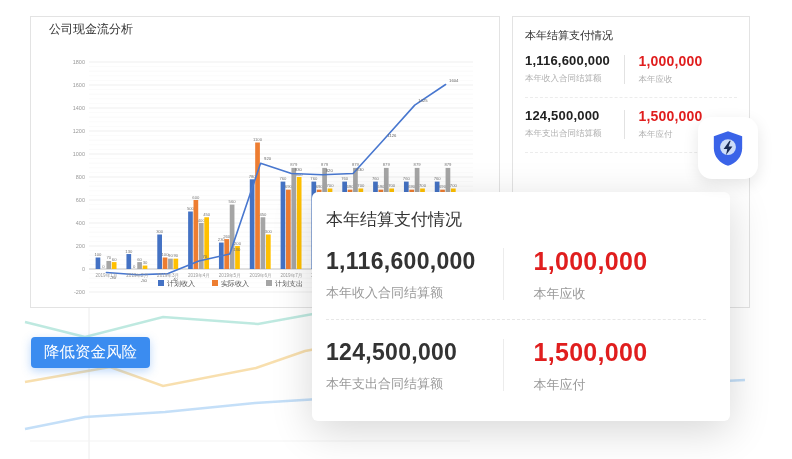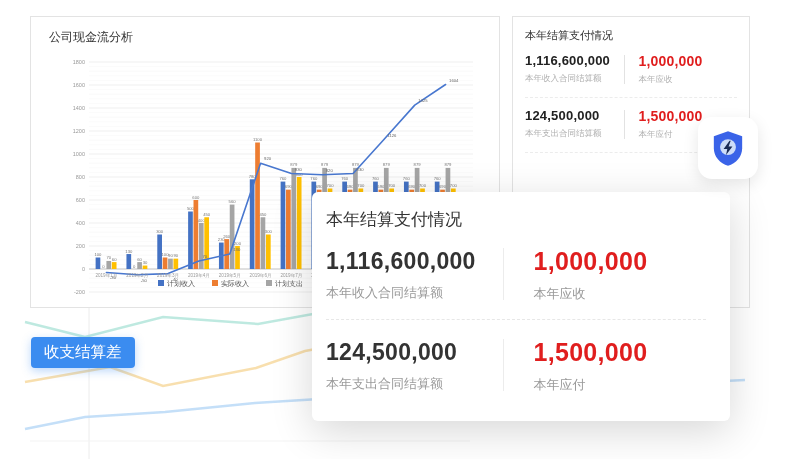--- a/index.html
+++ b/index.html
@@ -12,21 +12,21 @@
   svg text{font-family:"Liberation Sans","DejaVu Sans",sans-serif;}
 
   
   #decor{position:absolute;left:0;top:0;z-index:0;}
 
   
   .chart-card{
     position:absolute;left:30px;top:16px;width:470px;height:292px;
     background:#fff;border:1px solid #e3e3e3;z-index:1;box-sizing:border-box;
   }
-  .chart-card-title{position:absolute;left:18px;top:12px;font-size:12px;color:#333;}
+  .chart-card-title{position:absolute;left:18px;top:4px;font-size:12px;color:#333;}
   .chart-svg{position:absolute;left:0;top:0;}
 
   
   .panel{
     position:absolute;left:512px;top:16px;width:238px;height:292px;
     background:#fff;border:1px solid #e3e3e3;z-index:1;box-sizing:border-box;
   }
   .panel-title{padding:11px 12px 2px 12px;font-size:11px;color:#333;}
   .prow{display:flex;align-items:flex-start;padding:8px 12px 9px 12px;}
   .pcol{flex:1;min-width:0;}
@@ -343,13 +343,13 @@
       <div class="pp-cap">本年支出合同结算额</div>
     </div>
     <div class="pp-div"></div>
     <div class="pp-col pp-col-r">
       <div class="pp-val accent" style="color: rgb(224, 30, 30);">1,500,000</div>
       <div class="pp-cap">本年应付</div>
     </div>
   </div>
 </div>
 
-<div class="badge" style="background: rgb(59, 140, 240);">收支结算差</div>
+<div class="badge" style="background: rgb(59, 140, 240);">降低资金风险</div>
 
 </body></html>

